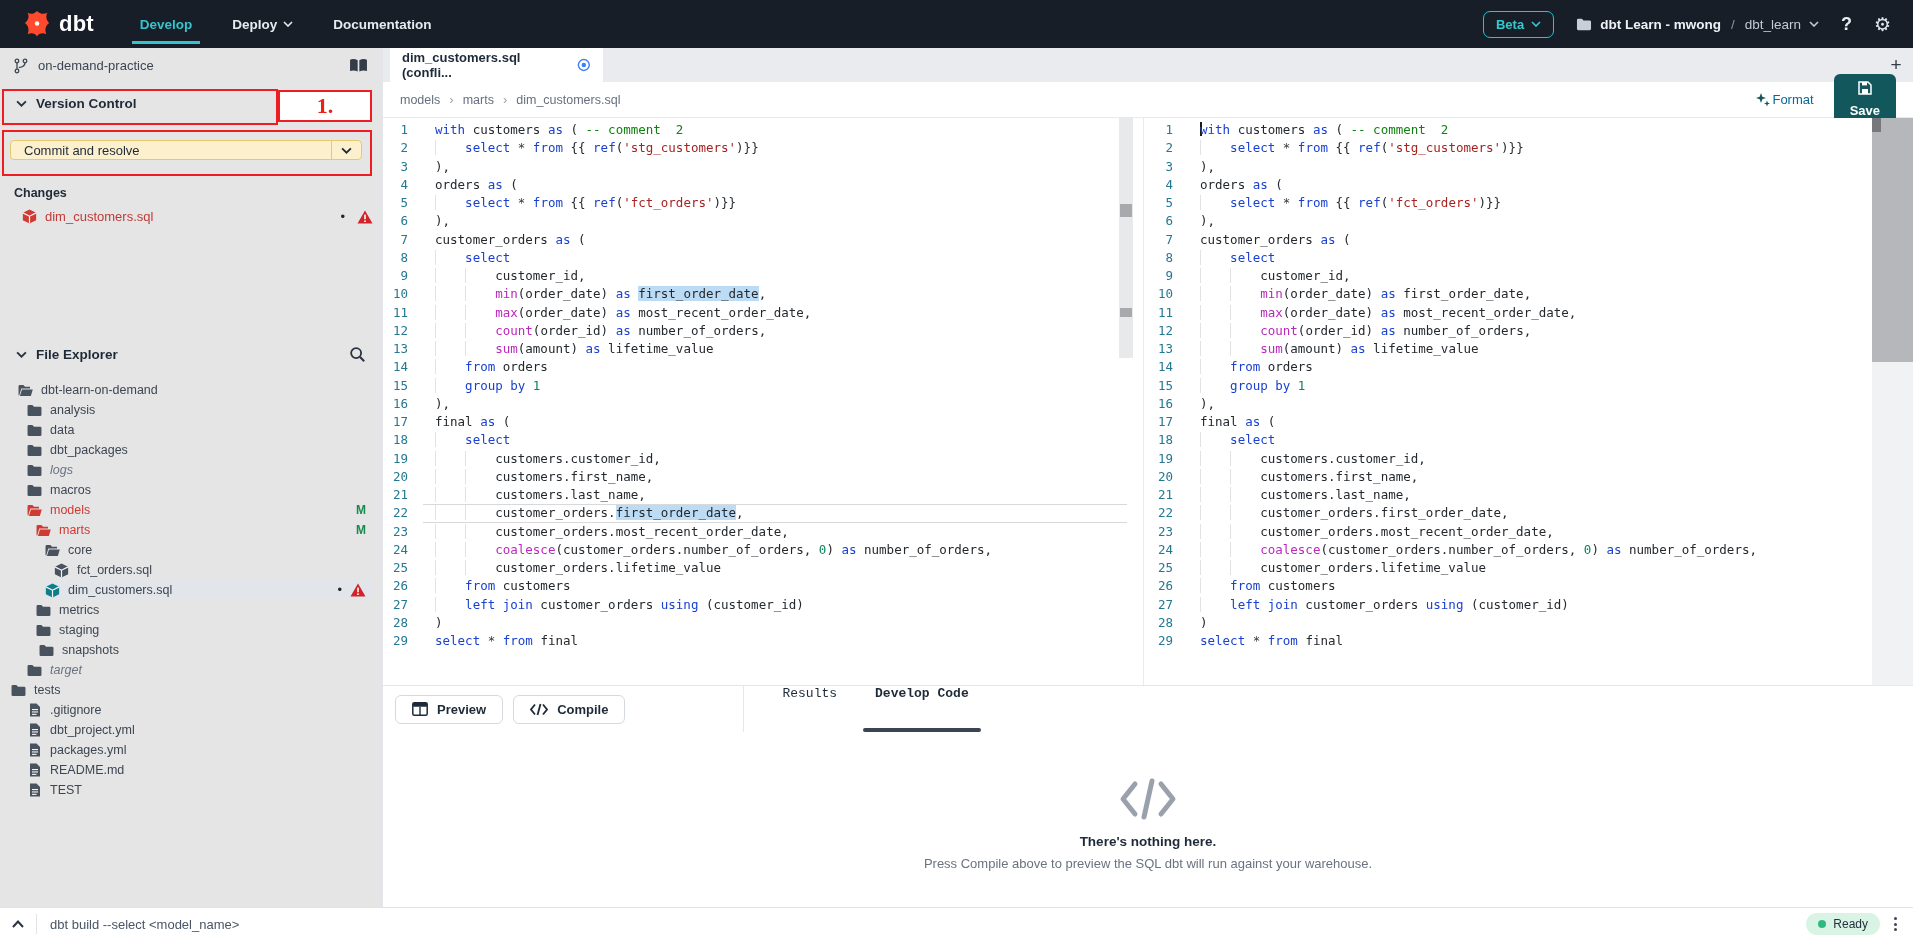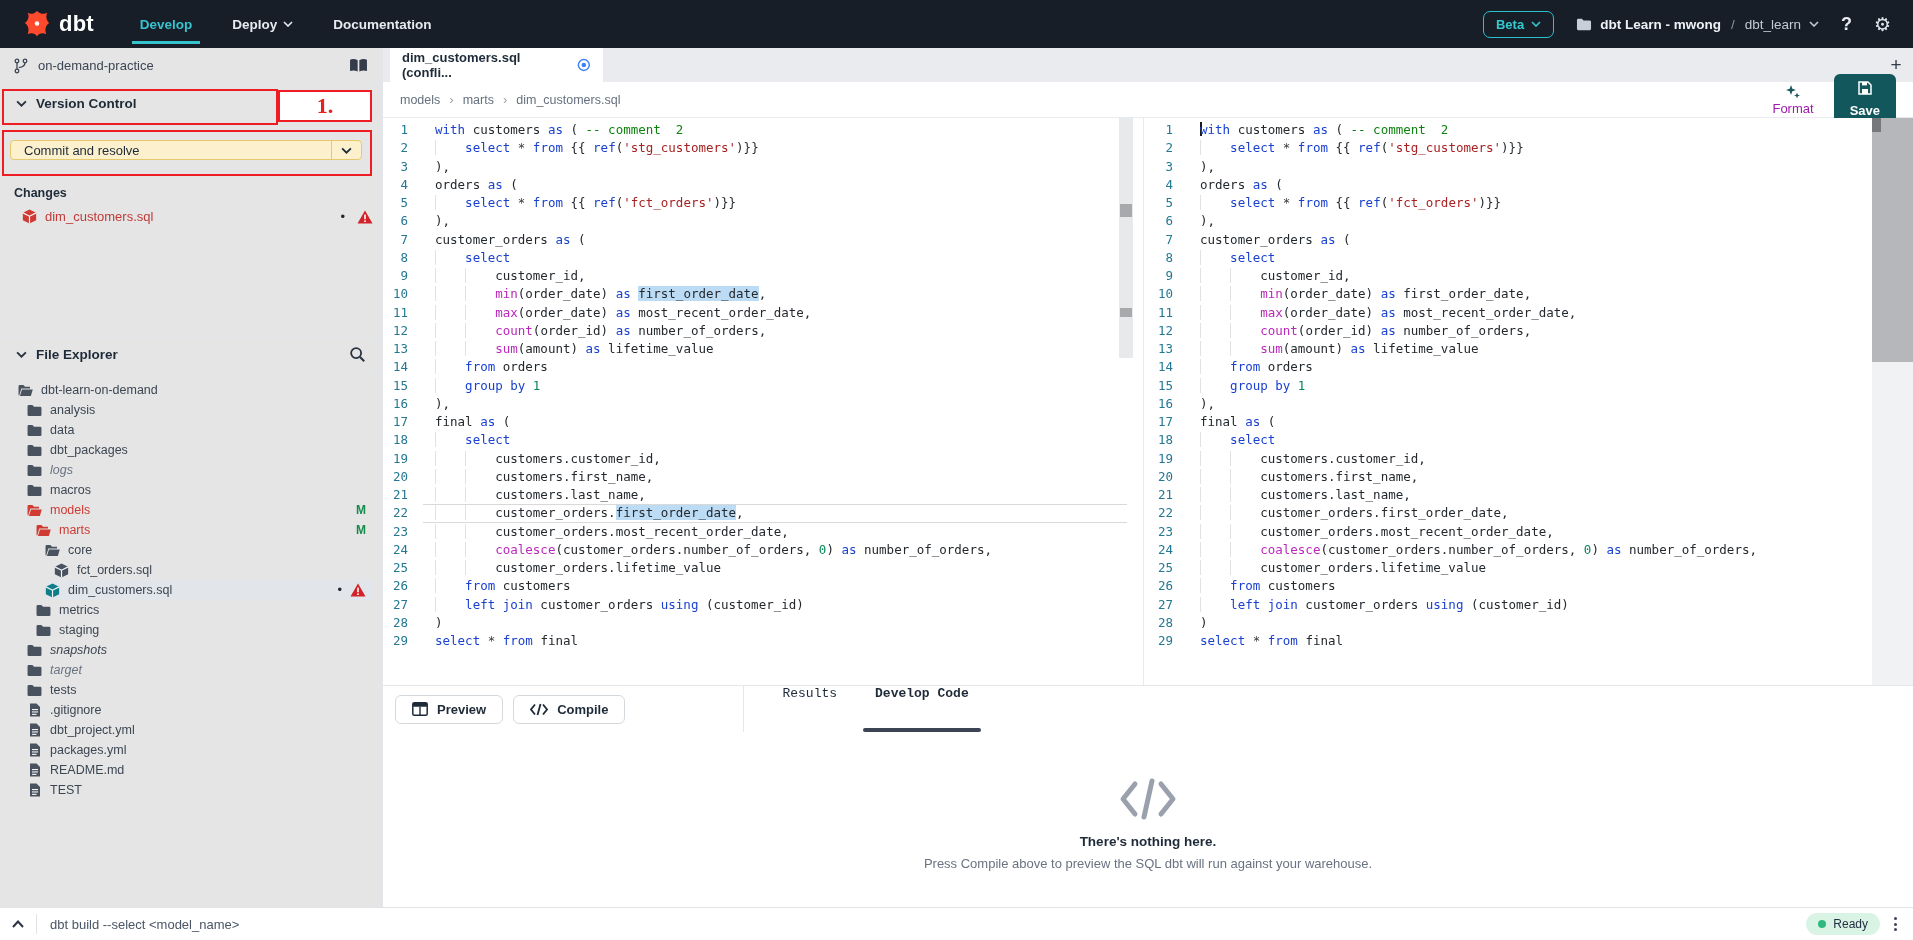--- a/index.html
+++ b/index.html
@@ -75,21 +75,21 @@
   .tabbar { position:absolute; left:0; top:0; right:0; height:34px; background:#e9ebee; display:flex; }
   .tab { margin-left:7px; width:213px; background:#fff; display:flex; align-items:center; gap:8px;
          padding:16px 12px; font-size:13px; font-weight:bold; color:#1e2a38; cursor:pointer; }
   .tab-plus { margin-left:auto; width:34px; display:flex; align-items:center; justify-content:center;
               color:#333d4a; font-size:19px; cursor:pointer; }
   .crumbbar { position:absolute; left:0; top:34px; right:0; height:36px; background:#fff;
               border-bottom:1px solid #e7eaee; display:flex; align-items:center; padding:0 17px; }
   .crumb { color:#66707e; font-size:12.5px; cursor:pointer; }
   .crumb-sep { color:#9aa2ad; font-size:13px; margin:0 9px; }
   .crumb-actions { margin-left:auto; display:flex; align-items:center; gap:20px; }
-  .format-btn { display:flex; align-items:center; gap:1px; color:#a21caf; font-size:13px; cursor:pointer;flex-direction:column; }
+  .format-btn { display:flex; align-items:center; gap:1px; color:#0369a1; font-size:13px; cursor:pointer; }
   .save-btn { display:flex; align-items:center; gap:8px; background:#12575c; color:#fff; font-size:13px;
               font-weight:bold; border:none; border-radius:6px; padding:7px 16px; cursor:pointer;flex-direction:column; }
 
   
   .editors { position:absolute; left:0; top:70px; right:0; height:567px; background:#fff; }
   .pane { position:absolute; top:0; height:567px; overflow:hidden; }
   .pane.left { left:0; width:760px; }
   .pane.right { left:765px; right:0; }
   .sash { position:absolute; left:760px; top:0; width:5px; height:567px; background:#fff;
           border-left:1px solid #e8eaee; }
@@ -387,39 +387,39 @@
           </div>
           <div class="tree-row" style="margin-left: 36px;">
             <span class="tree-icon">
               <svg width="15" height="13" viewBox="0 0 14 12">
                 <path d="M0.5 2 Q0.5 0.8 1.7 0.8 H5 L6.6 2.4 H12.3 Q13.5 2.4 13.5 3.6 V10 Q13.5 11.2 12.3 11.2 H1.7 Q0.5 11.2 0.5 10 Z" fill="currentColor"></path>
               </svg>
             </span>
             <span class="tree-label">staging</span>
             <span class="tree-right"></span>
           </div>
-          <div class="tree-row" style="margin-left: 27px; font-style: italic;">
+          <div class="tree-row" style="margin-left: 39px;">
             <span class="tree-icon">
               <svg width="15" height="13" viewBox="0 0 14 12">
                 <path d="M0.5 2 Q0.5 0.8 1.7 0.8 H5 L6.6 2.4 H12.3 Q13.5 2.4 13.5 3.6 V10 Q13.5 11.2 12.3 11.2 H1.7 Q0.5 11.2 0.5 10 Z" fill="currentColor"></path>
               </svg>
             </span>
             <span class="tree-label">snapshots</span>
             <span class="tree-right"></span>
           </div>
           <div class="tree-row" style="margin-left: 27px;">
             <span class="tree-icon">
               <svg width="15" height="13" viewBox="0 0 14 12">
                 <path d="M0.5 2 Q0.5 0.8 1.7 0.8 H5 L6.6 2.4 H12.3 Q13.5 2.4 13.5 3.6 V10 Q13.5 11.2 12.3 11.2 H1.7 Q0.5 11.2 0.5 10 Z" fill="currentColor"></path>
               </svg>
             </span>
             <span class="tree-label italic">target</span>
             <span class="tree-right"></span>
           </div>
-          <div class="tree-row" style="margin-left: 27px; text-align: right;">
+          <div class="tree-row" style="margin-left: 11px; text-align: right;">
             <span class="tree-icon">
               <svg width="15" height="13" viewBox="0 0 14 12">
                 <path d="M0.5 2 Q0.5 0.8 1.7 0.8 H5 L6.6 2.4 H12.3 Q13.5 2.4 13.5 3.6 V10 Q13.5 11.2 12.3 11.2 H1.7 Q0.5 11.2 0.5 10 Z" fill="currentColor"></path>
               </svg>
             </span>
             <span class="tree-label">tests</span>
             <span class="tree-right"></span>
           </div>
           <div class="tree-row" style="margin-left: 27px;">
             <span class="tree-icon">

